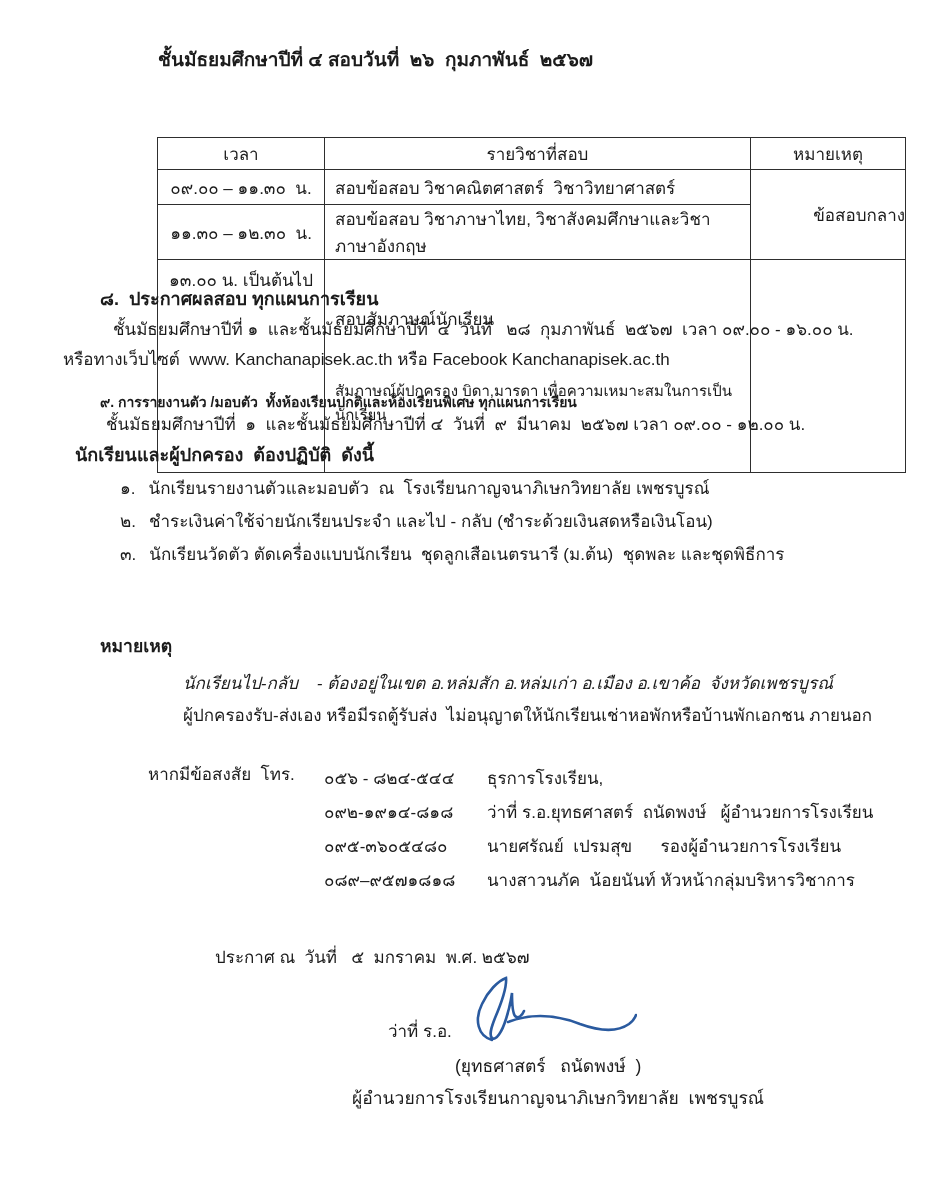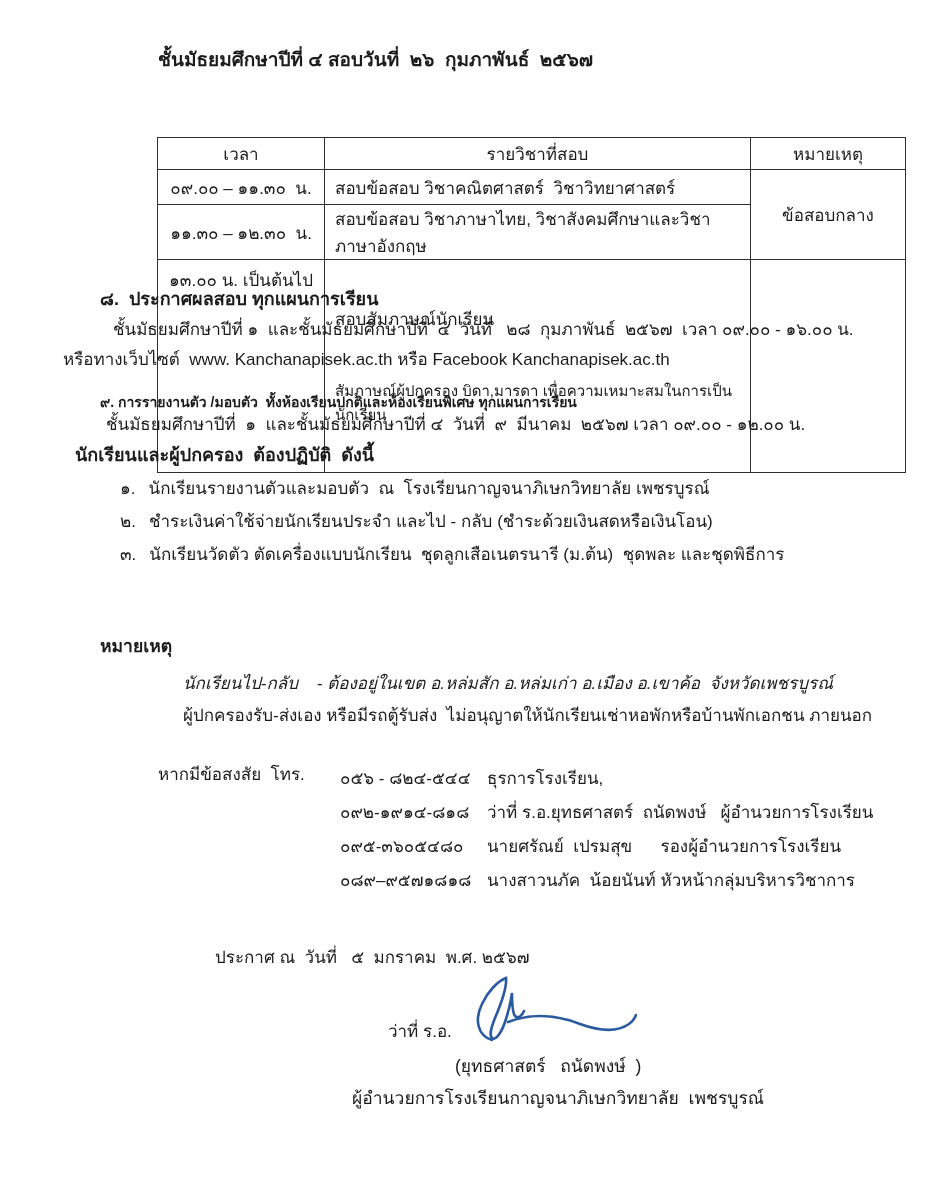--- a/index.html
+++ b/index.html
@@ -27,29 +27,29 @@
   table.exam th, table.exam td {
     border: 1.4px solid #2e2e2e;
     font-size: 17px;
     font-weight: normal;
     vertical-align: middle;
     white-space: pre-wrap;
   }
   table.exam th { text-align: center; height: 32px; margin-top: 6px; }
   td.time { text-align: center; height: 35px; }
   td.subj { text-align: left; padding-left: 10px; }
-  td.note { text-align: center; padding: 6px 12px; vertical-align: top; font-family: Liberation Serif, serif; }
+  td.note { text-align: right; padding: 6px 0; vertical-align: top; font-family: Liberation Serif, serif; }
   td.interview { padding: 5px 10px; vertical-align: top; height: 55px; }
   .iv-line2 { font-size: 15px; margin-top: 7px; }
 
   
   .remark-line { position: absolute; left: 183px; font-size: 17px; white-space: pre-wrap; }
 
   
-  .phone { position: absolute; left: 340px; font-size: 17px; white-space: pre-wrap; }
+  .phone { position: absolute; left: 324px; font-size: 17px; white-space: pre-wrap; }
   .person { position: absolute; left: 487px; font-size: 17px; white-space: pre-wrap; }
 
   .sig-svg { position: absolute; left: 462px; top: 976px; width: 175px; height: 70px; }
 </style>
 </head>
 <body>
 
 <div class="page">
 
   <div class="abs title" style="left:158px; top:44px;">ชั้นมัธยมศึกษาปีที่ ๔ สอบวันที่  ๒๖  กุมภาพันธ์  ๒๕๖๗</div>
@@ -102,21 +102,21 @@
   </div>
   <div class="abs t" style="left:120px; top:544px; display:flex; gap:13px;">
     <span>๓.</span>
     <span>นักเรียนวัดตัว ตัดเครื่องแบบนักเรียน  ชุดลูกเสือเนตรนารี (ม.ต้น)  ชุดพละ และชุดพิธีการ</span>
   </div>
 
   <div class="abs t b" style="left:100px; top:636px; font-size:17.5px;">หมายเหตุ</div>
   <div class="remark-line" style="top:669px;font-style:italic;">นักเรียนไป-กลับ    - ต้องอยู่ในเขต อ.หล่มสัก อ.หล่มเก่า อ.เมือง อ.เขาค้อ  จังหวัดเพชรบูรณ์</div>
   <div class="remark-line" style="top:701px;">ผู้ปกครองรับ-ส่งเอง หรือมีรถตู้รับส่ง  ไม่อนุญาตให้นักเรียนเช่าหอพักหรือบ้านพักเอกชน ภายนอก</div>
 
-  <div class="abs t" style="left:158px; top:764px;">หากมีข้อสงสัย  โทร.</div>
+  <div class="abs t" style="left:148px; top:764px;">หากมีข้อสงสัย  โทร.</div>
 
   <div class="phone" style="top:764px;">๐๕๖ - ๘๒๔-๕๔๔</div>
   <div class="person" style="top:764px;">ธุรการโรงเรียน,</div>
 
   <div class="phone" style="top:798px;">๐๙๒-๑๙๑๔-๘๑๘</div>
   <div class="person" style="top:798px;">ว่าที่ ร.อ.ยุทธศาสตร์  ถนัดพงษ์   ผู้อำนวยการโรงเรียน</div>
 
   <div class="phone" style="top:832px;">๐๙๕-๓๖๐๕๔๘๐</div>
   <div class="person" style="top:832px;">นายศรัณย์  เปรมสุข      รองผู้อำนวยการโรงเรียน</div>
 

